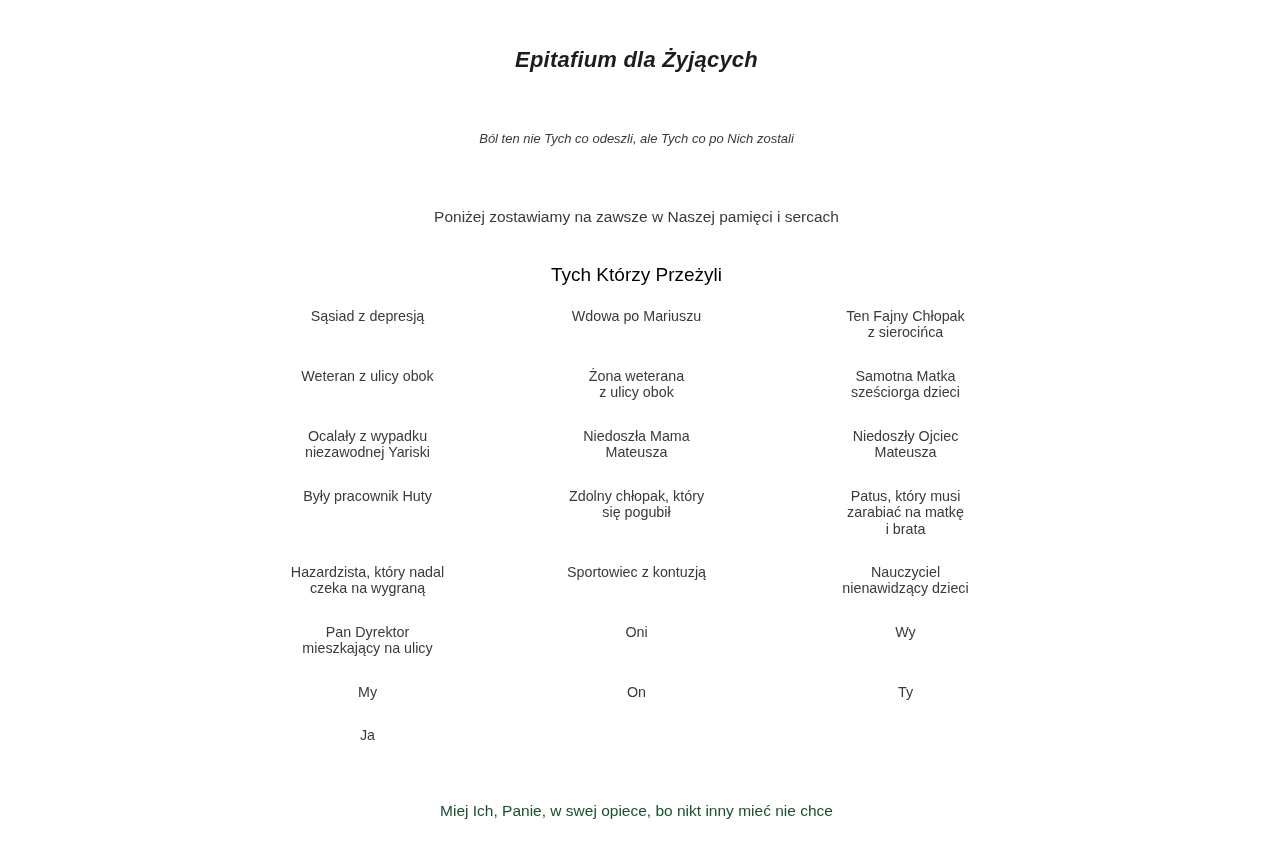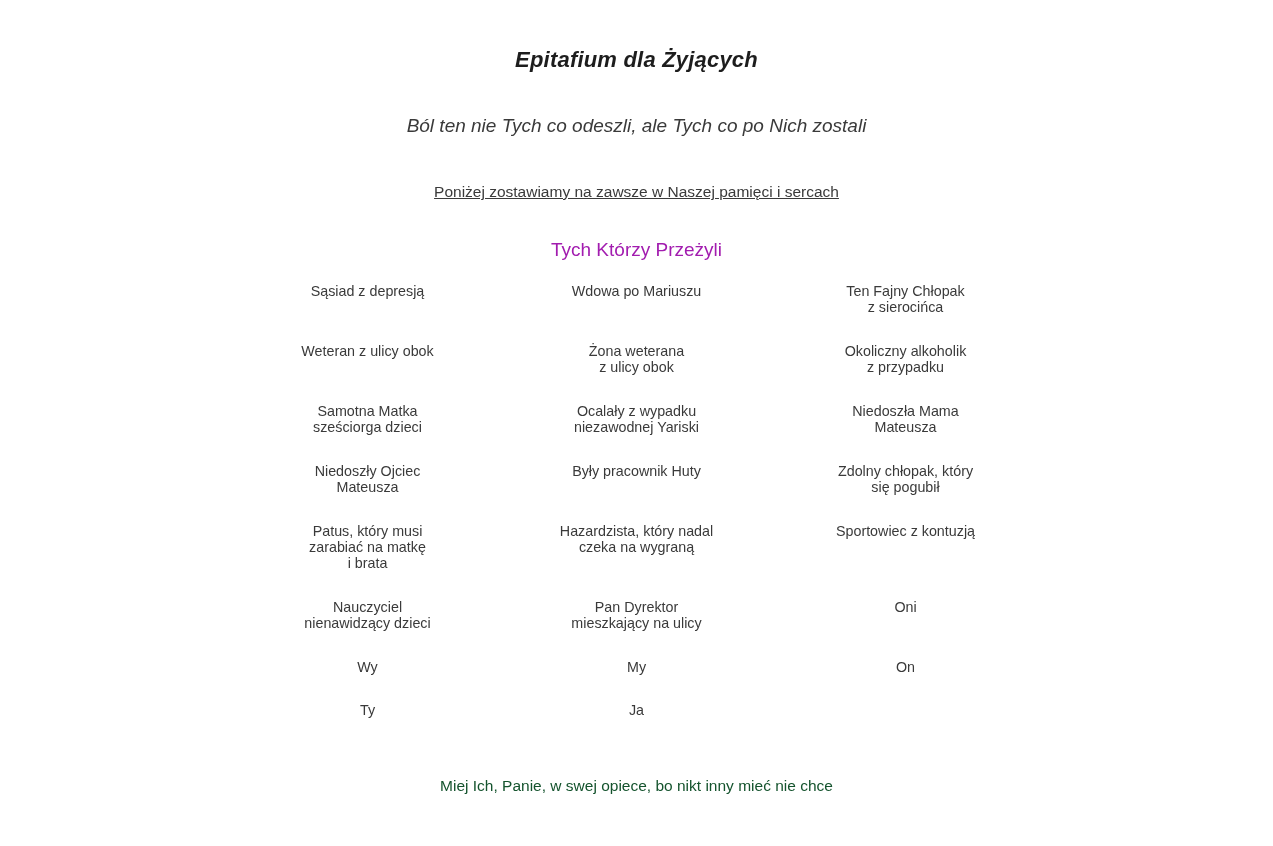--- a/index.html
+++ b/index.html
@@ -25,38 +25,37 @@
     font-size: 22px;
     font-weight: bold;
     font-style: italic;
     color: #1d1d1d;
     letter-spacing: 0.2px;
     margin: 0;
     padding-top: 47px;
   }
   .subtitle {
     text-align: center;
-    font-size: 19px;
+    font-size: 13px;
     font-style: italic;
     color: #3a3a3a;
-    margin: 0;
+    margin: 16px;
     padding-top: 42px;
   }
   .lead {
     text-align: center;
     font-size: 15.5px;
     color: #3a3a3a;
     margin: 0;
     padding-top: 46px;
-    text-decoration: underline;
   }
   .section-heading {
     text-align: center;
     font-size: 19px;
-    color: #a21caf;
+    color: #000000;
     margin: 0;
     padding-top: 38px;
     font-weight: normal;
   }
   .grid {
     margin: 0 auto;
     padding-top: 22px;
     width: 780px;
     display: grid;
     grid-template-columns: 1fr 1fr 1fr;
@@ -95,22 +94,20 @@
 
   <div class="grid">
     <div class="cell">Sąsiad z depresją</div>
     <div class="cell">Wdowa po Mariuszu</div>
     <div class="cell">Ten Fajny Chłopak
 z sierocińca</div>
 
     <div class="cell">Weteran z ulicy obok</div>
     <div class="cell">Żona weterana
 z ulicy obok</div>
-    <div class="cell">Okoliczny alkoholik
-z przypadku</div>
 
     <div class="cell">Samotna Matka
 sześciorga dzieci</div>
     <div class="cell">Ocalały z wypadku
 niezawodnej Yariski</div>
 
     <div class="cell">Niedoszła Mama
 Mateusza</div>
     <div class="cell">Niedoszły Ojciec
 Mateusza</div>

